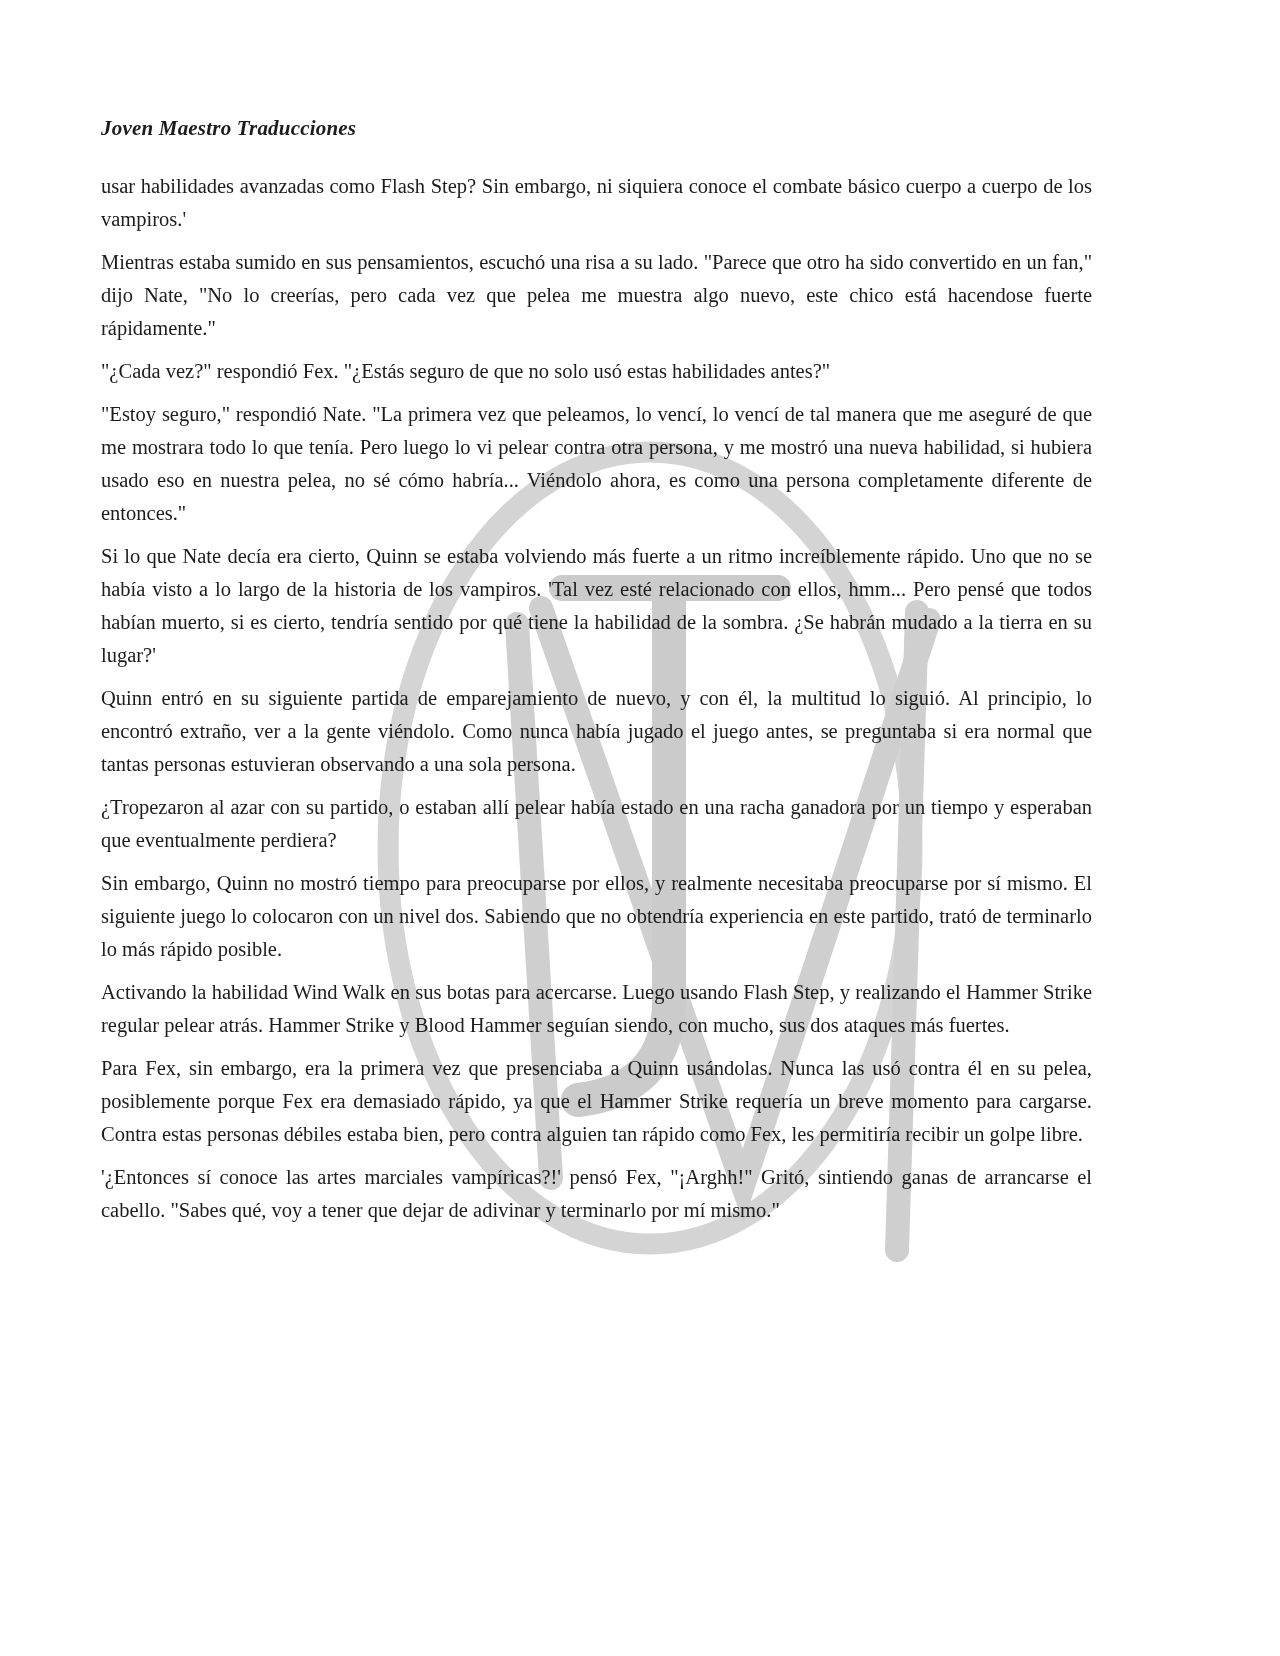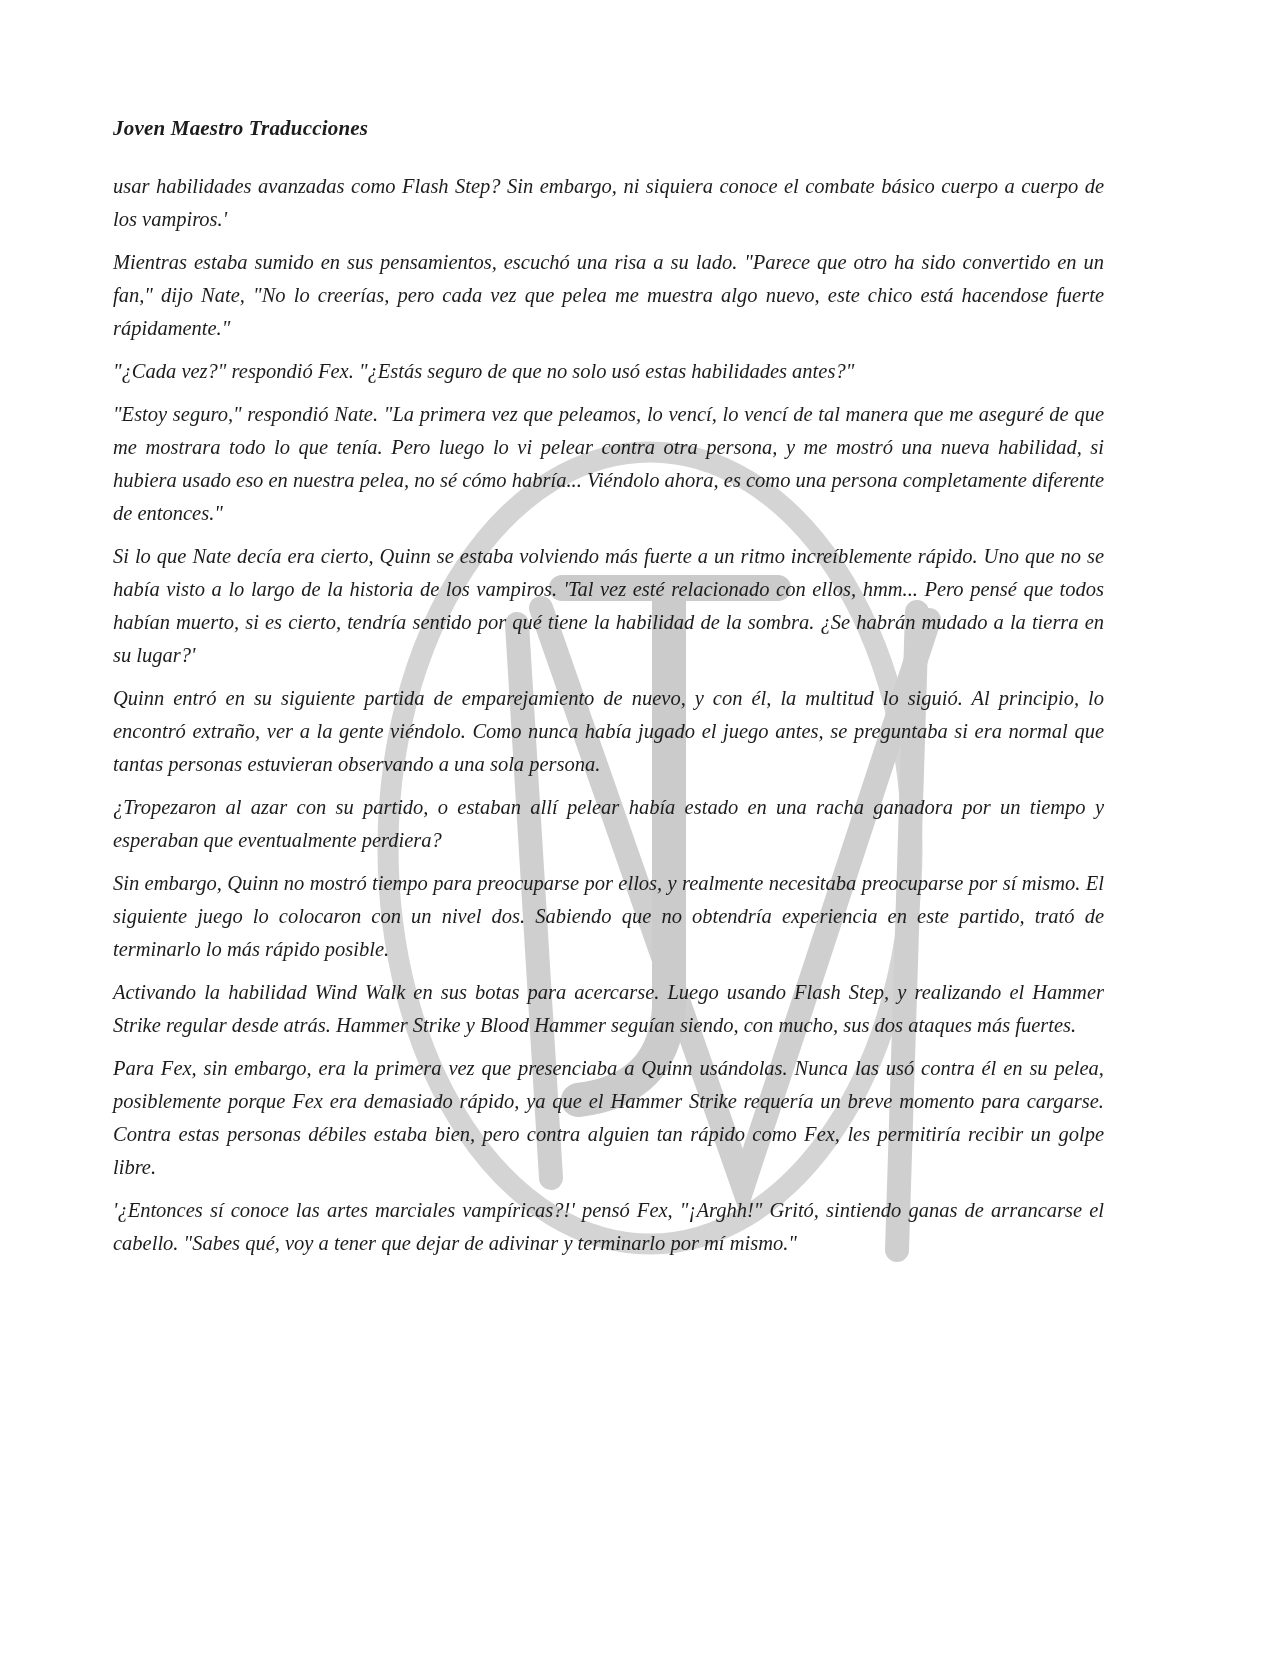--- a/index.html
+++ b/index.html
@@ -17,39 +17,38 @@
     color: #1c1c1c;
   }
   .watermark {
     position: absolute;
     inset: 0;
     z-index: 0;
     pointer-events: none;
   }
   .content {
     position: absolute;
-    left: 113px;
+    left: 101px;
     top: 116px;
     width: 991px;
     z-index: 1;
   }
   .header-title {
     font-style: italic;
     font-weight: bold;
     font-size: 21px;
     line-height: 24px;
     margin: 0 0 30px 0;
     letter-spacing: 0.2px;
   }
   .para {
     font-size: 20.5px;
     line-height: 33px;
     text-align: justify;
     margin: 0 0 10px 0;
-    font-style: italic;
   }
 </style>
 </head>
 <body>
 
 <div class="page">
 
   <div class="watermark">
     <svg width="1280" height="1656" viewBox="0 0 1280 1656" xmlns="http://www.w3.org/2000/svg">
       <g fill="none" stroke="#d4d4d4">
@@ -75,19 +74,19 @@
 
     <div>
         <p class="para">usar habilidades avanzadas como Flash Step? Sin embargo, ni siquiera conoce el combate básico cuerpo a cuerpo de los vampiros.'</p>
         <p class="para">Mientras estaba sumido en sus pensamientos, escuchó una risa a su lado. "Parece que otro ha sido convertido en un fan," dijo Nate, "No lo creerías, pero cada vez que pelea me muestra algo nuevo, este chico está hacendose fuerte rápidamente."</p>
         <p class="para">"¿Cada vez?" respondió Fex. "¿Estás seguro de que no solo usó estas habilidades antes?"</p>
         <p class="para">"Estoy seguro," respondió Nate. "La primera vez que peleamos, lo vencí, lo vencí de tal manera que me aseguré de que me mostrara todo lo que tenía. Pero luego lo vi pelear contra otra persona, y me mostró una nueva habilidad, si hubiera usado eso en nuestra pelea, no sé cómo habría... Viéndolo ahora, es como una persona completamente diferente de entonces."</p>
         <p class="para">Si lo que Nate decía era cierto, Quinn se estaba volviendo más fuerte a un ritmo increíblemente rápido. Uno que no se había visto a lo largo de la historia de los vampiros. 'Tal vez esté relacionado con ellos, hmm... Pero pensé que todos habían muerto, si es cierto, tendría sentido por qué tiene la habilidad de la sombra. ¿Se habrán mudado a la tierra en su lugar?'</p>
         <p class="para">Quinn entró en su siguiente partida de emparejamiento de nuevo, y con él, la multitud lo siguió. Al principio, lo encontró extraño, ver a la gente viéndolo. Como nunca había jugado el juego antes, se preguntaba si era normal que tantas personas estuvieran observando a una sola persona.</p>
         <p class="para">¿Tropezaron al azar con su partido, o estaban allí pelear había estado en una racha ganadora por un tiempo y esperaban que eventualmente perdiera?</p>
         <p class="para">Sin embargo, Quinn no mostró tiempo para preocuparse por ellos, y realmente necesitaba preocuparse por sí mismo. El siguiente juego lo colocaron con un nivel dos. Sabiendo que no obtendría experiencia en este partido, trató de terminarlo lo más rápido posible.</p>
-        <p class="para">Activando la habilidad Wind Walk en sus botas para acercarse. Luego usando Flash Step, y realizando el Hammer Strike regular desde atrás. Hammer Strike y Blood Hammer seguían siendo, con mucho, sus dos ataques más fuertes.</p>
+        <p class="para">Activando la habilidad Wind Walk en sus botas para acercarse. Luego usando Flash Step, y realizando el Hammer Strike regular pelear atrás. Hammer Strike y Blood Hammer seguían siendo, con mucho, sus dos ataques más fuertes.</p>
         <p class="para">Para Fex, sin embargo, era la primera vez que presenciaba a Quinn usándolas. Nunca las usó contra él en su pelea, posiblemente porque Fex era demasiado rápido, ya que el Hammer Strike requería un breve momento para cargarse. Contra estas personas débiles estaba bien, pero contra alguien tan rápido como Fex, les permitiría recibir un golpe libre.</p>
         <p class="para">'¿Entonces sí conoce las artes marciales vampíricas?!' pensó Fex, "¡Arghh!" Gritó, sintiendo ganas de arrancarse el cabello. "Sabes qué, voy a tener que dejar de adivinar y terminarlo por mí mismo."</p>
       </div>
   </div>
 
 </div>
 
 </body></html>

